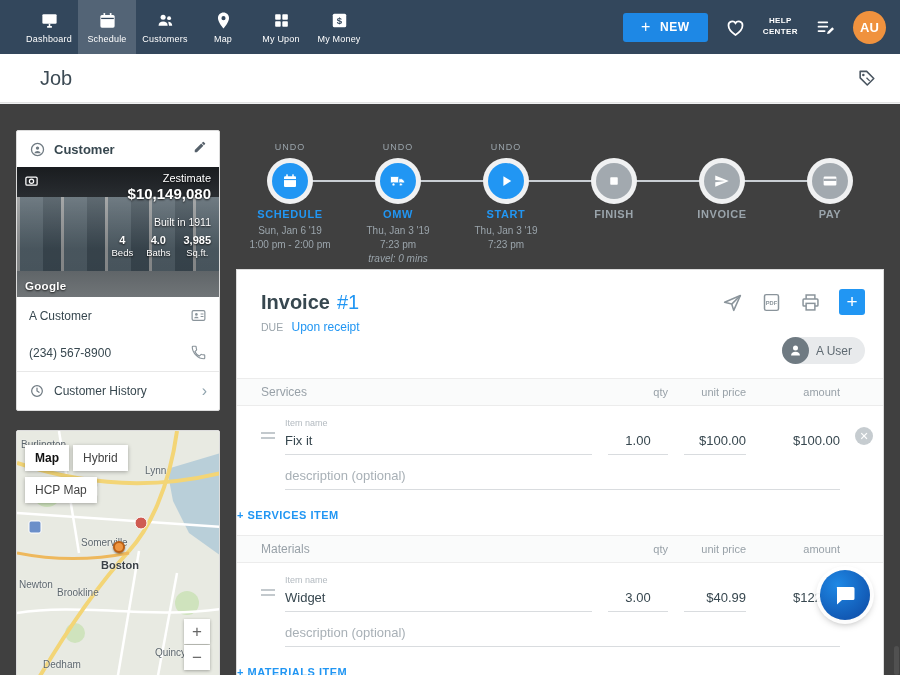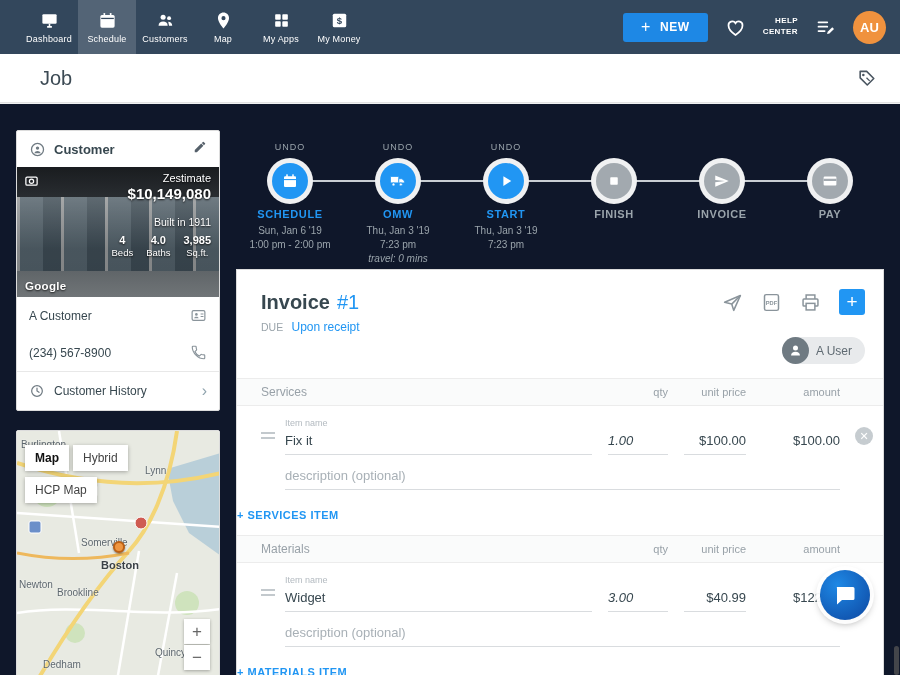--- a/index.html
+++ b/index.html
@@ -10,30 +10,30 @@
   .nav-items { display:flex; }
   .nav-item { min-width:58px; padding:0 5px; display:flex; flex-direction:column; align-items:center; justify-content:center; gap:4px; color:#fff; cursor:pointer; }
   .nav-item.active { background:rgba(255,255,255,.16); }
   .nav-item svg { width:19px; height:19px; }
   .nav-label { font-size:9px; letter-spacing:.2px; white-space:nowrap; }
   .nav-right { display:flex; align-items:center; gap:17px; }
   .btn-new { background:#1e88e5; color:#fff; height:29px; padding:0 18px; border:none; border-radius:3px; font-size:12px; font-weight:bold; display:flex; align-items:center; gap:9px; letter-spacing:.6px; cursor:pointer; font-family:inherit; }
   .btn-new .plus { font-size:16px; font-weight:normal; line-height:1; }
   .icon-btn { color:#fff; display:flex; align-items:center; cursor:pointer; }
   .icon-btn svg { width:21px; height:21px; }
-  .help { color:#fff; font-size:8px; font-weight:bold; text-align:right; line-height:1.35; letter-spacing:.4px; cursor:pointer; }
+  .help { color:#fff; font-size:8px; font-weight:bold; text-align:center; line-height:1.35; letter-spacing:.4px; cursor:pointer; }
   .avatar { width:33px; height:33px; border-radius:50%; background:#f0923e; color:#fff; font-size:13px; font-weight:bold; display:flex; align-items:center; justify-content:center; cursor:pointer; }
 
   
   .jobbar { height:49px; background:#fff; border-bottom:1px solid #e2e2e2; display:flex; align-items:center; justify-content:space-between; padding:0 24px 0 40px; }
   .job-title { font-size:20px; color:#3c4a54; }
   .jobbar svg { width:19px; height:19px; color:#4a5560; cursor:pointer; }
 
   
-  .content { position:absolute; top:104px; left:0; right:0; bottom:0; background:#0f172a; overflow:hidden; }
+  .content { position:absolute; top:104px; left:0; right:0; bottom:0; background:#404040; overflow:hidden; }
   .card { background:#fff; border:1px solid #dcdcdc; border-radius:2px; }
 
   
   .customer-card { position:absolute; left:16px; top:26px; width:204px; }
   .cc-header { display:flex; align-items:center; padding:9px 12px; gap:8px; }
   .cc-header svg { width:17px; height:17px; color:#6f7a82; }
   .cc-title { font-weight:bold; font-size:13px; color:#37474f; flex:1; }
   .cc-edit svg { width:14px; height:14px; color:#55606a; cursor:pointer; }
   .photo { position:relative; height:130px; overflow:hidden; background:#474d52; }
   .ph-awning { position:absolute; left:0; top:0; right:0; height:30px; background:linear-gradient(#23272b,#3a3f45); }
@@ -115,21 +115,21 @@
   .col-price { width:62px; margin-left:16px; }
   .col-amount { width:78px; margin-left:16px; }
 
   .item-row { display:flex; align-items:flex-end; padding:12px 43px 0 24px; position:relative; }
   .drag { width:14px; margin-bottom:13px; cursor:grab; }
   .drag i { display:block; height:2px; background:#c3c9cd; margin:3px 0; }
   .name-wrap { margin-left:10px; flex:1; margin-right:16px; }
   .mini-label { font-size:9px; color:#b3bac0; }
   .uinput { display:block; width:100%; border:none; border-bottom:1px solid #d9dcdf; font-size:13px; color:#37474f; padding:5px 0 6px; background:transparent; font-family:inherit; outline:none; }
   .uinput::placeholder { color:#a8b0b6; }
-  .num { width:60px; text-align:left;font-style:italic; }
+  .num { width:60px; text-align:center; }
   .num2 { width:62px; margin-left:16px; text-align:right; }
   .amount { width:78px; margin-left:16px; text-align:right; font-size:13px; color:#37474f; padding-bottom:7px; }
   .remove { position:absolute; right:10px; bottom:10px; width:18px; height:18px; border-radius:50%; background:#c6ccd0; color:#fff; font-size:11px; line-height:1; display:flex; align-items:center; justify-content:center; cursor:pointer; }
   .desc-row { padding:8px 43px 0 48px; }
   .add-link { display:block; text-align:left; padding:19px 43px 14px 0; font-size:11px; font-weight:bold; color:#2196f3; letter-spacing:.5px; cursor:pointer; }
 
   
   .chat-bubble { position:absolute; left:820px; top:570px; width:50px; height:50px; border-radius:50%; background:radial-gradient(circle at 35% 30%,#1e88e5,#0d47a1); box-shadow:0 0 0 4px rgba(255,255,255,.95), 0 3px 8px rgba(0,0,0,.4); display:flex; align-items:center; justify-content:center; cursor:pointer; z-index:50; }
   .chat-bubble svg { width:24px; height:24px; }
 
@@ -171,21 +171,21 @@
         </svg>
       <span class="nav-label">Map</span>
     </div>
     <div class="nav-item">
       <svg viewBox="0 0 24 24" fill="currentColor">
           <rect x="4" y="4" width="7" height="7" rx="1"></rect>
           <rect x="13" y="4" width="7" height="7" rx="1"></rect>
           <rect x="4" y="13" width="7" height="7" rx="1"></rect>
           <rect x="13" y="13" width="7" height="7" rx="1"></rect>
         </svg>
-      <span class="nav-label">My Apps</span>
+      <span class="nav-label">My Upon</span>
     </div>
     <div class="nav-item">
       <svg viewBox="0 0 24 24">
           <rect x="3.5" y="3.5" width="17" height="17" rx="2" fill="currentColor"></rect>
           <text x="12" y="16.4" text-anchor="middle" font-size="12" font-weight="bold" fill="#33475c">$</text>
         </svg>
       <span class="nav-label">My Money</span>
     </div>
   </div>
   <div class="nav-right">

